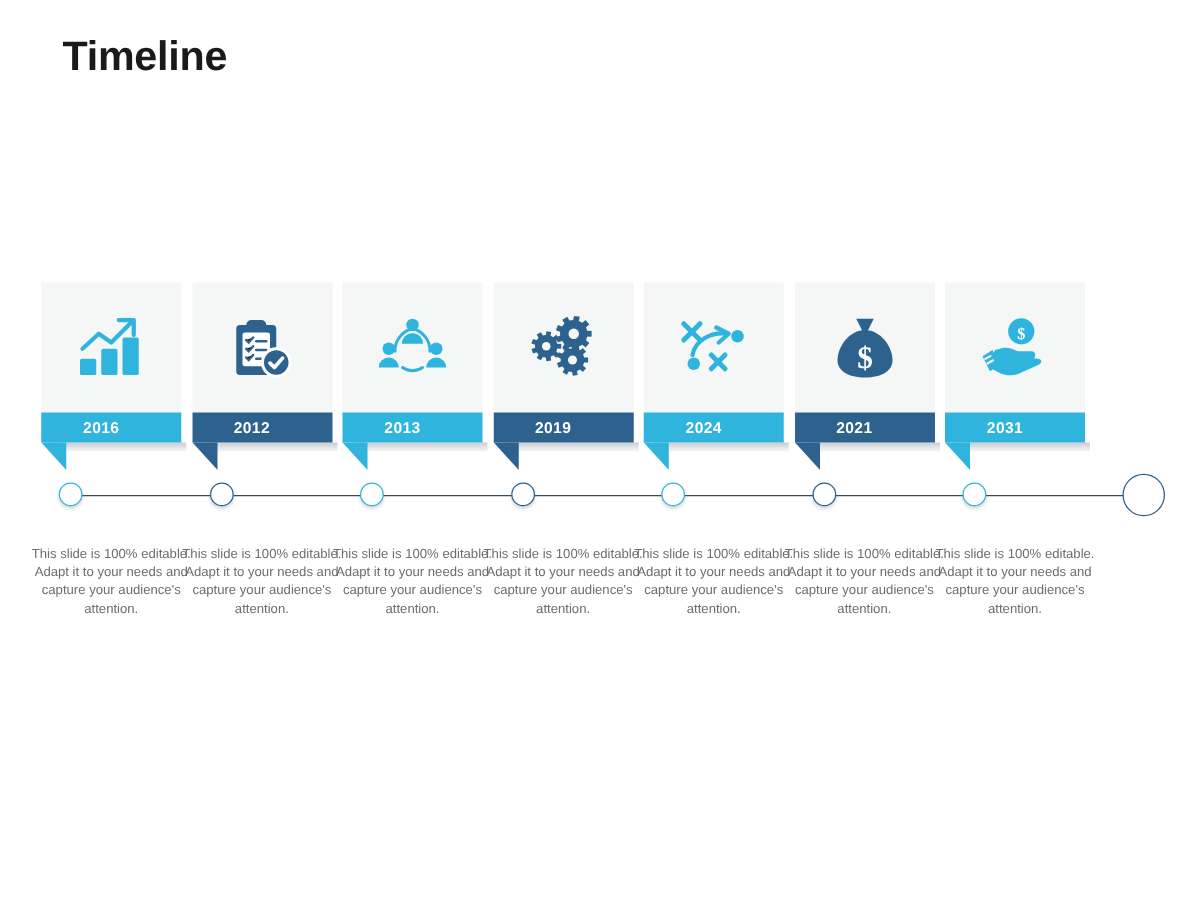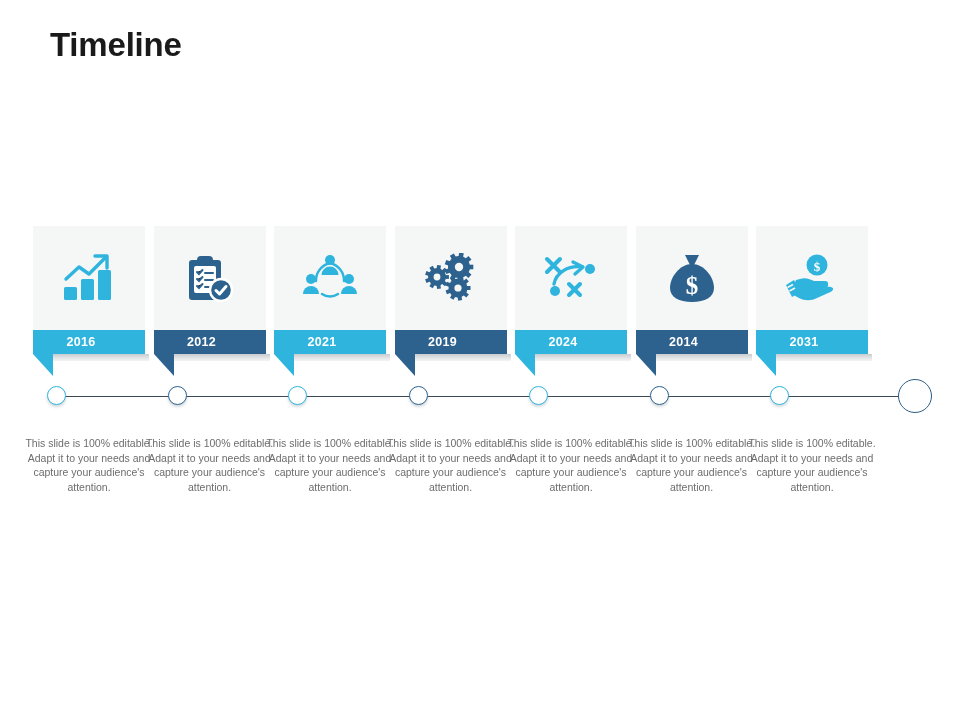--- a/index.html
+++ b/index.html
@@ -153,21 +153,21 @@
           <circle cx="46" cy="26" r="5"></circle>
           <path d="M38 41 a8 8 0 0 1 16 0z"></path>
         </g>
       </svg>
           </div>
     </div>
     <div class="banner">
       <div class="banner-shadow"></div>
       <div class="banner-bar" style="background:#2fb4dd"></div>
       <div class="banner-tail" style="border-top:22px solid #2fb4dd;"></div>
-      <span class="year">2021</span>
+      <span class="year">2013</span>
     </div>
       </div>
       <div class="col" style="left: 394.5px;">
     <div class="panel">
       <div class="icon-wrap">
             <svg width="56" height="50" viewBox="0 0 56 50">
         <g>
                 <rect x="45.69" y="11.69" width="4.62" height="4.62" fill="#2d628f" transform="rotate(0.0 48.00 14.00)"></rect>
                 <rect x="42.88" y="19.41" width="4.62" height="4.62" fill="#2d628f" transform="rotate(40.0 45.19 21.71)"></rect>
                 <rect x="35.78" y="23.51" width="4.62" height="4.62" fill="#2d628f" transform="rotate(80.0 38.08 25.82)"></rect>
@@ -247,21 +247,21 @@
         <path d="M18 3 L32 3 L27 13 L23 13 Z" fill="#2d628f"></path>
         <path d="M25 12 C37 12 47 25 47 36 C47 45 38 50 25 50 C12 50 3 45 3 36 C3 25 13 12 25 12 Z" fill="#2d628f"></path>
         <text x="25" y="42" text-anchor="middle" font-family="Liberation Serif, serif" font-size="25" font-weight="bold" fill="#ffffff">$</text>
       </svg>
           </div>
     </div>
     <div class="banner">
       <div class="banner-shadow"></div>
       <div class="banner-bar" style="background:#2d628f"></div>
       <div class="banner-tail" style="border-top:22px solid #2d628f;"></div>
-      <span class="year">2014</span>
+      <span class="year">2021</span>
     </div>
       </div>
       <div class="col" style="left: 756px;">
     <div class="panel">
       <div class="icon-wrap">
             <svg width="58" height="48" viewBox="0 0 58 48">
         <circle cx="34" cy="11" r="10.5" fill="#2fb4dd"></circle>
         <text x="34" y="17" text-anchor="middle" font-family="Liberation Serif, serif" font-size="13" font-weight="bold" fill="#ffffff">$</text>
         <path d="M17 25 C22 23 27 25 31 27 L42 27 a3.2 3.2 0 0 1 0 6.4 L33 33.4 l12 -0.6 c5 -0.3 7 2.5 3 5 L34 44 C28 47 22 47 16 44 L7 39 L13 26 Z" fill="#2fb4dd"></path>
         <path d="M3 31 L11 26 L17 38 L9 43 Z" fill="#2fb4dd"></path>

